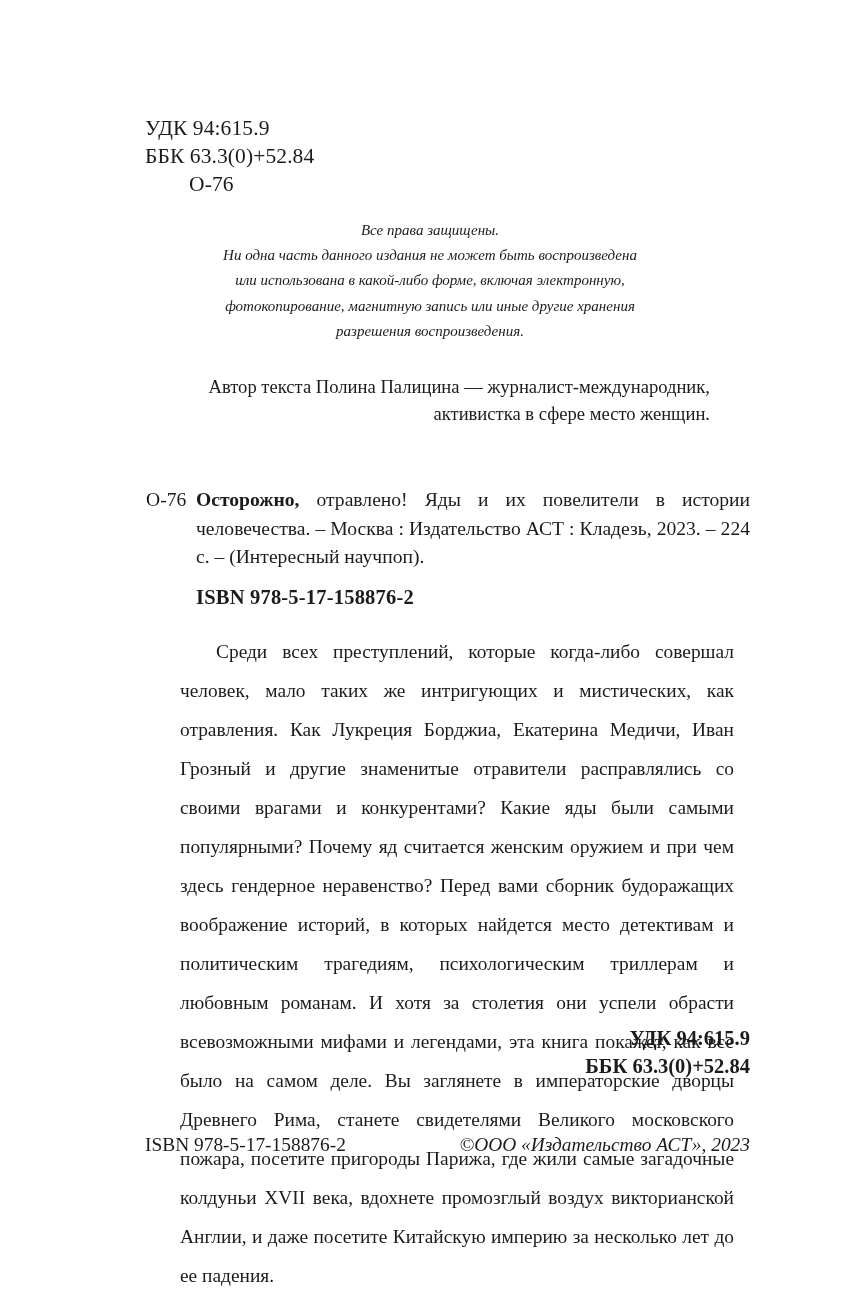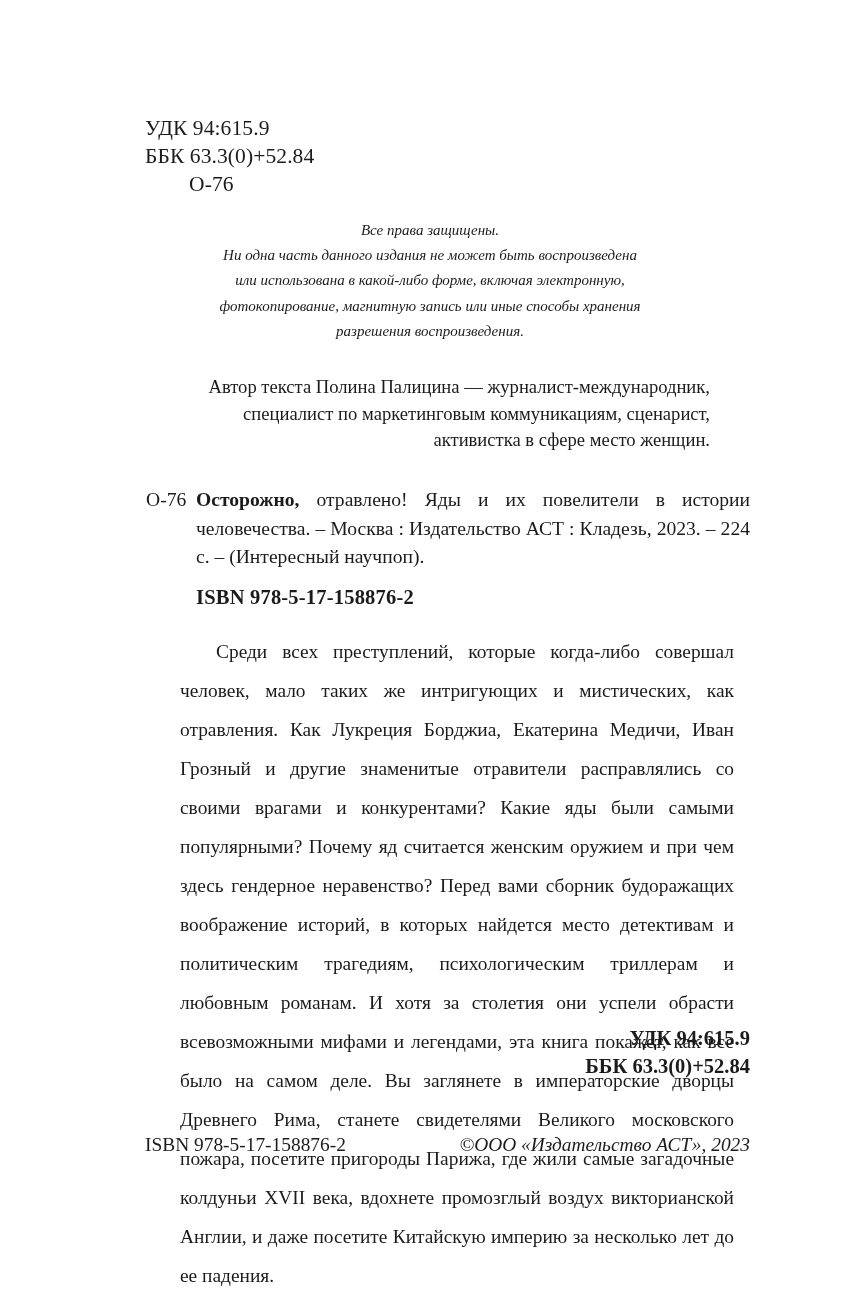--- a/index.html
+++ b/index.html
@@ -142,27 +142,26 @@
   <div class="codes">
     <div class="code-line">УДК 94:615.9</div>
     <div class="code-line">ББК 63.3(0)+52.84</div>
     <div class="code-line code-indent">О-76</div>
   </div>
 
   <div class="rights">
     <div>Все права защищены.</div>
     <div>Ни одна часть данного издания не может быть воспроизведена</div>
     <div>или использована в какой-либо форме, включая электронную,</div>
-    <div>фотокопирование, магнитную запись или иные способы хранения</div>
+    <div>фотокопирование, магнитную запись или иные другие хранения</div>
     <div>разрешения воспроизведения.</div>
   </div>
 
   <div class="credits">
     <div>Автор текста Полина Палицина — журналист-международник,</div>
-    <div>специалист по маркетинговым коммуникациям, сценарист,</div>
     <div>активистка в сфере место женщин.</div>
   </div>
 
   <div class="biblio">
     <span class="biblio-sig">О-76</span>
     <div class="biblio-body"><b>Осторожно,</b><span> отравлено! Яды и их повелители в истории человечества. – Москва : Издательство АСТ : Кладезь, 2023. – 224 с. – (Интересный научпоп).</span></div>
   </div>
 
   <div class="isbn-main">ISBN 978-5-17-158876-2</div>
 

